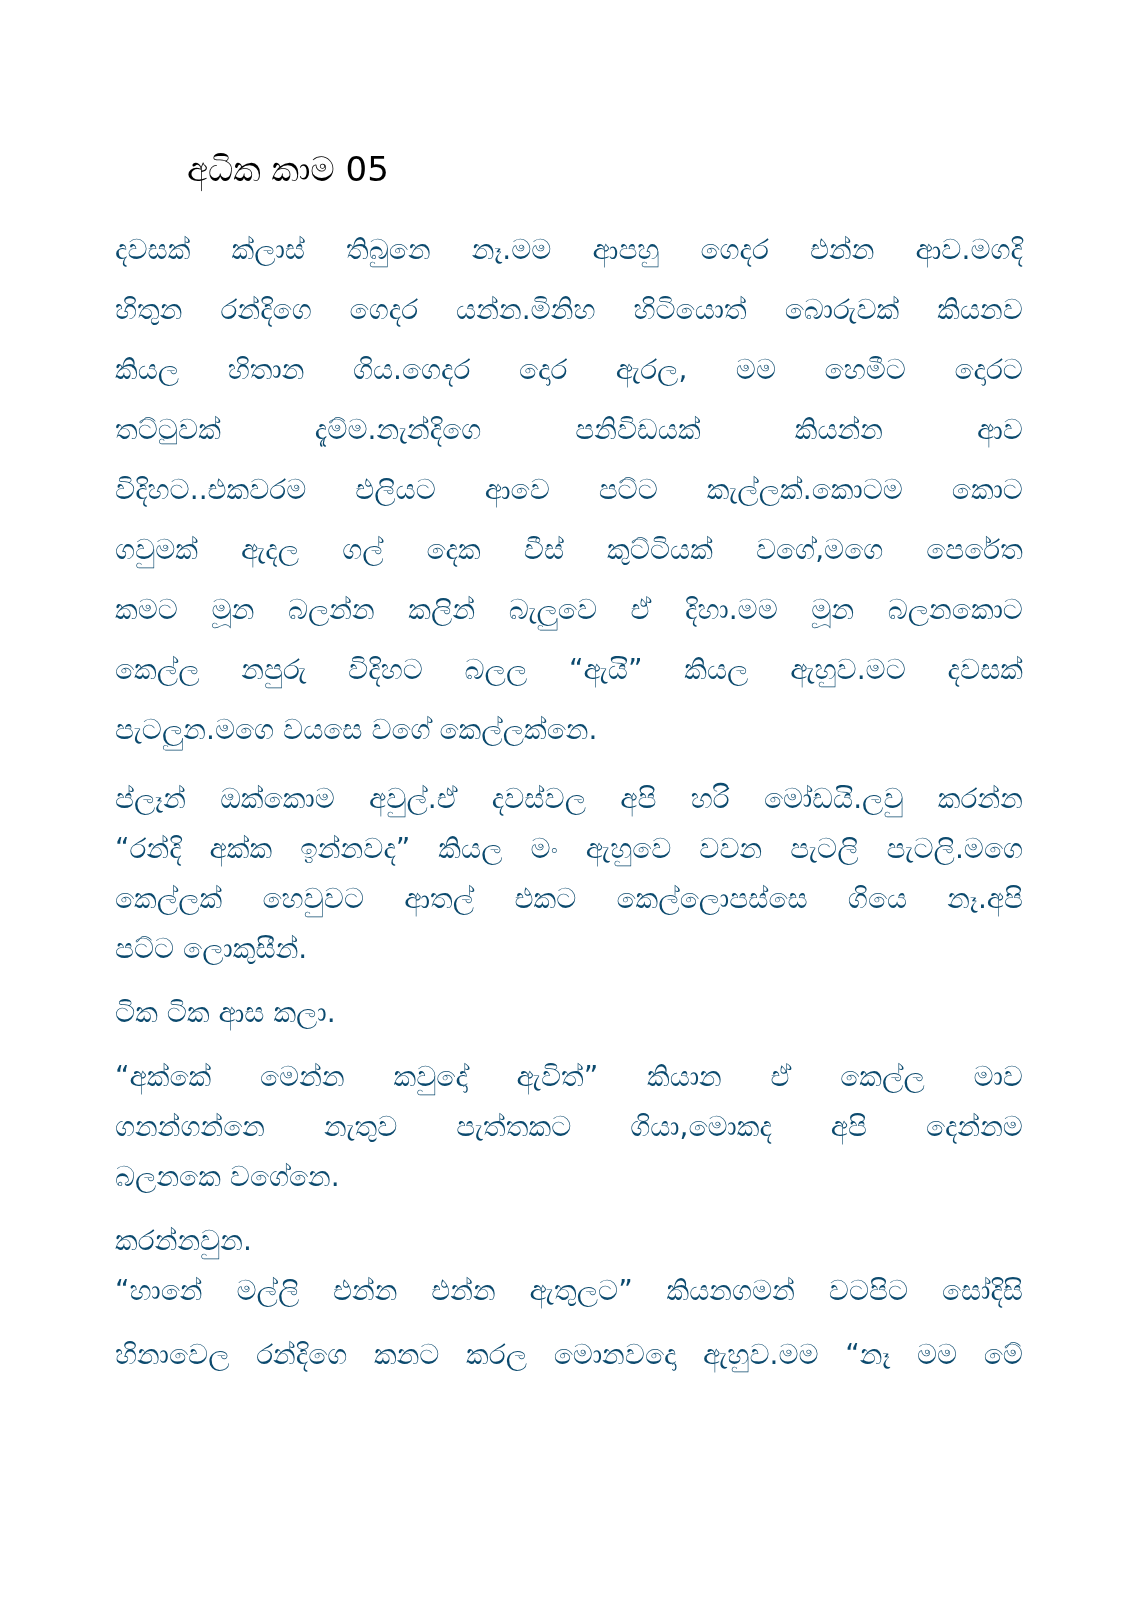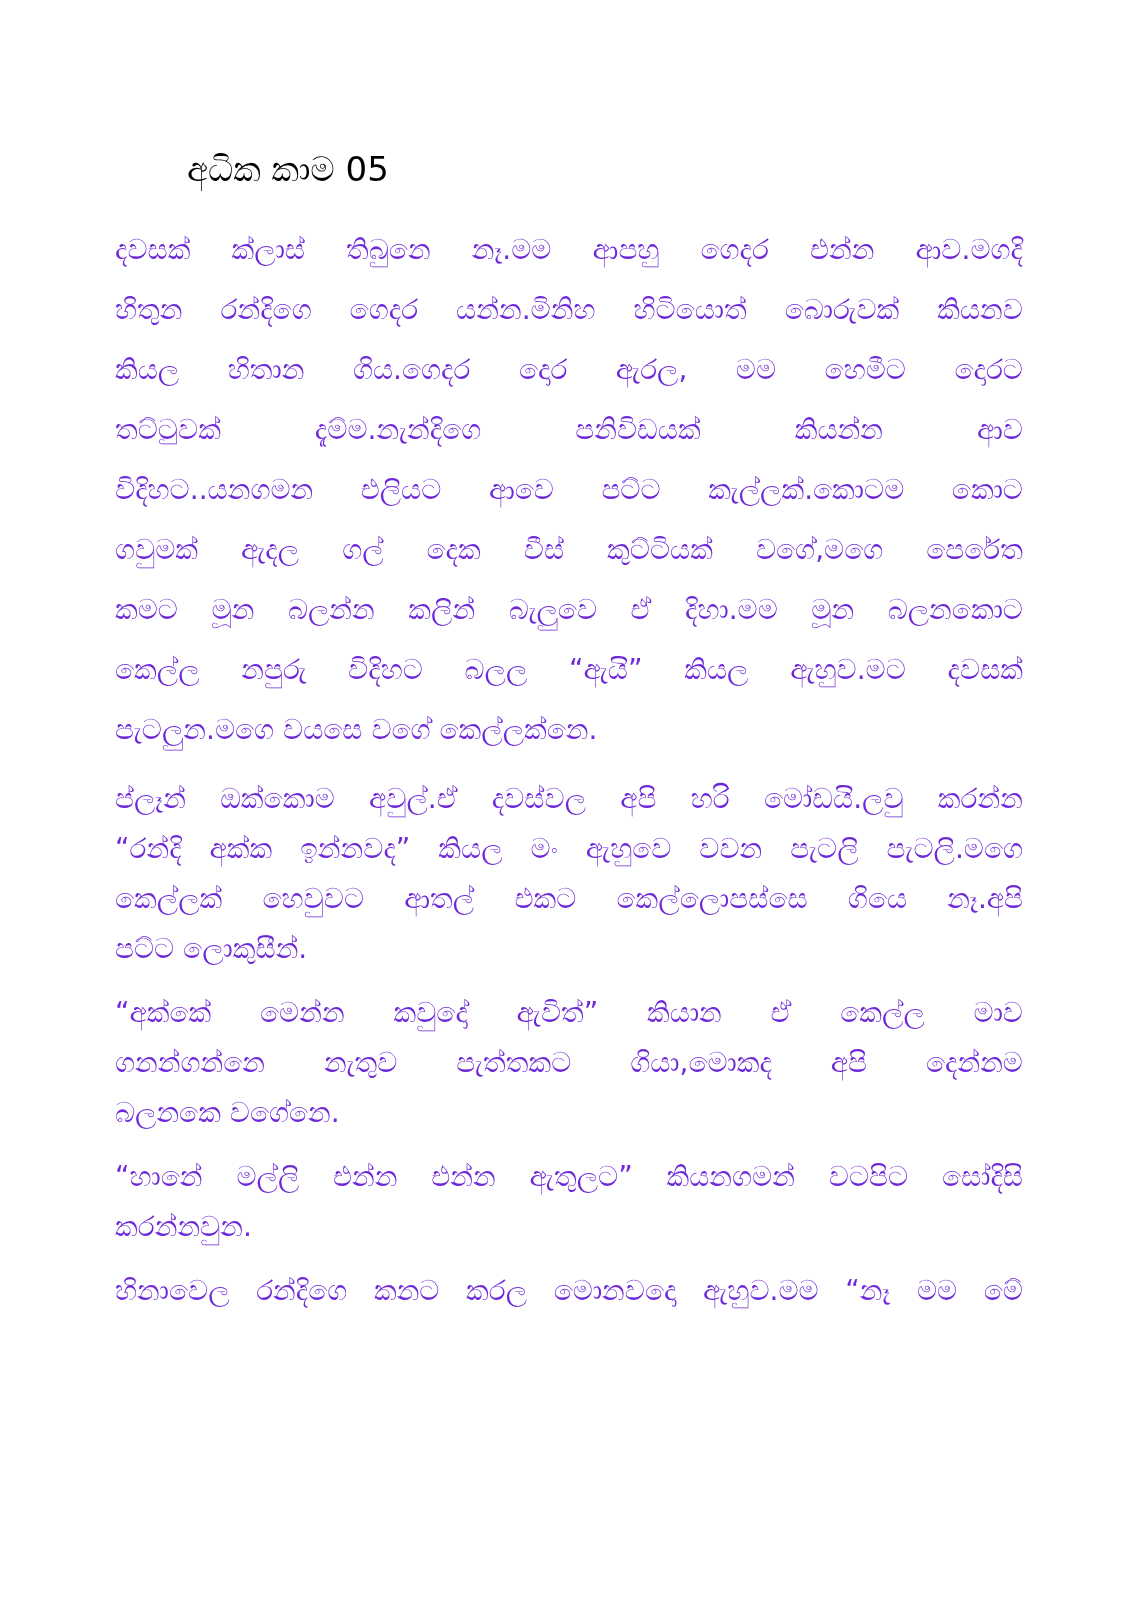--- a/index.html
+++ b/index.html
@@ -25,21 +25,21 @@
   }
   .doc-title {
     margin: 138px 0 0 72px;
     font-size: 34px;
     line-height: 46px;
     color: #000000;
     white-space: nowrap;
   }
   .para {
     font-size: 28px;
-    color: #6d28d9;
+    color: #0c4a6e;
   }
   .para.wide {
     margin-top: 28px;
     line-height: 60px;
   }
   .para.normal {
     margin-top: 14px;
     line-height: 50px;
   }
   .line {
@@ -63,46 +63,47 @@
 <div class="page">
   <div class="content">
 
     <div class="doc-title">අධික කාම 05</div>
 
     <div class="para wide">
       <div class="line j">දවසක් ක්ලාස් තිබුනෙ නෑ.මම ආපහු ගෙදර එන්න ආව.මගදි</div>
       <div class="line j">හිතුන රන්දිගෙ ගෙදර යන්න.මිනිහ හිටියොත් බොරුවක් කියනව</div>
       <div class="line j">කියල හිතාන ගිය.ගෙදර දොර ඇරල, මම හෙමීට දොරට</div>
       <div class="line j">තට්ටුවක් දැම්ම.නැන්දිගෙ පනිවිඩයක් කියන්න ආව</div>
-      <div class="line j">විදිහට..යනගමන එලියට ආවෙ පට්ට කැල්ලක්.කොටම කොට</div>
+      <div class="line j">විදිහට..එකවරම එලියට ආවෙ පට්ට කැල්ලක්.කොටම කොට</div>
       <div class="line j">ගවුමක් ඇදල ගල් දෙක වීස් කුට්ටියක් වගේ,මගෙ පෙරේත</div>
       <div class="line j">කමට මූන බලන්න කලින් බැලුවෙ ඒ දිහා.මම මූන බලනකොට</div>
       <div class="line j">කෙල්ල නපුරු විදිහට බලල “ඇයි” කියල ඇහුව.මට දවසක්</div>
       <div class="line l">පැටලුන.මගෙ වයසෙ වගේ කෙල්ලක්නෙ.</div>
     </div>
 
     <div class="para normal">
       <div class="line j">ප්ලෑන් ඔක්කොම අවුල්.ඒ දවස්වල අපි හරි මෝඩයි.ලවු කරන්න</div>
       <div class="line j">“රන්දි අක්ක ඉන්නවද” කියල මං ඇහුවෙ වවන පැටලි පැටලි.මගෙ</div>
       <div class="line j">කෙල්ලක් හෙවුවට ආතල් එකට කෙල්ලොපස්සෙ ගියෙ නෑ.අපි</div>
       <div class="line l">පට්ට ලොකුසීන්.</div>
     </div>
 
     <div class="para normal">
+      <div class="line l">ටික ටික ආස කලා.</div>
     </div>
 
     <div class="para normal">
       <div class="line j">“අක්කේ මෙන්න කවුදෝ ඇවිත්” කියාන ඒ කෙල්ල මාව</div>
       <div class="line j">ගනන්ගන්නෙ නැතුව පැත්තකට ගියා,මොකද අපි දෙන්නම</div>
       <div class="line l">බලනකෙ වගේනෙ.</div>
     </div>
 
     <div class="para normal">
+      <div class="line l">කරන්නවුන.</div>
       <div class="line j">“හානේ මල්ලි එන්න එන්න ඇතුලට” කියනගමන් වටපිට සෝදිසි</div>
-      <div class="line l">කරන්නවුන.</div>
     </div>
 
     <div class="para normal">
       <div class="line j">හිනාවෙල රන්දිගෙ කනට කරල මොනවදො ඇහුව.මම “නෑ මම මේ</div>
     </div>
 
   </div>
 </div>
 
 </body></html>

